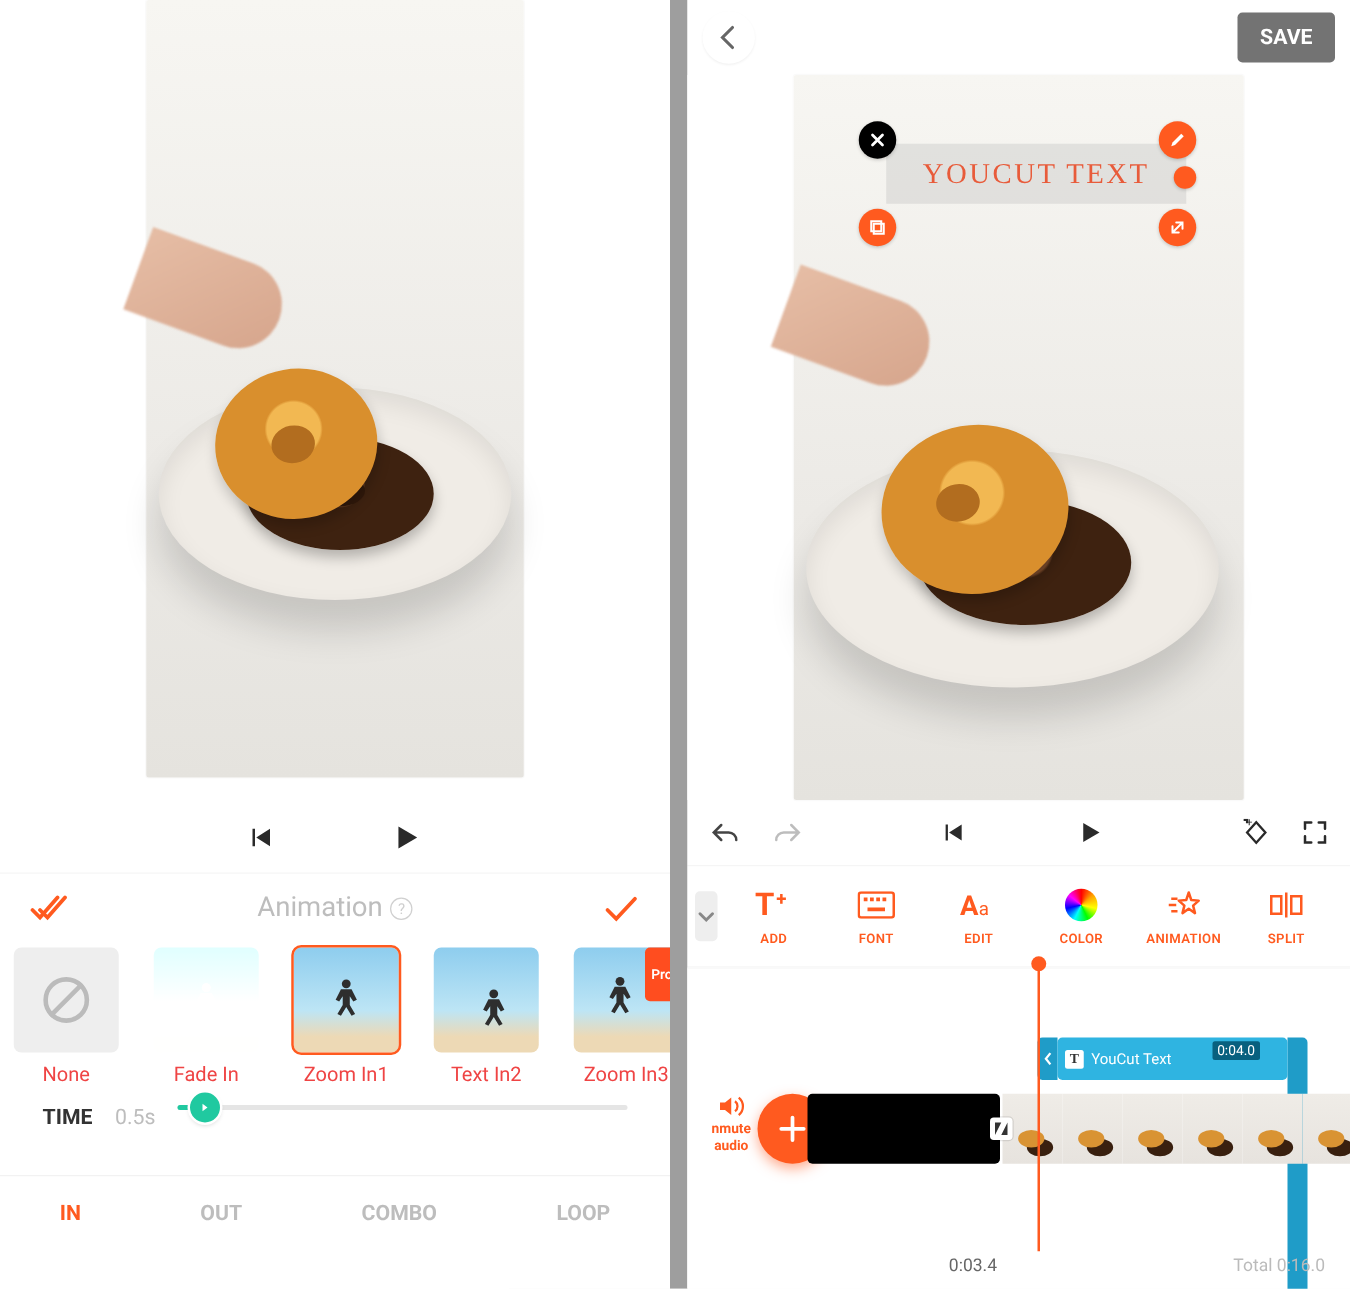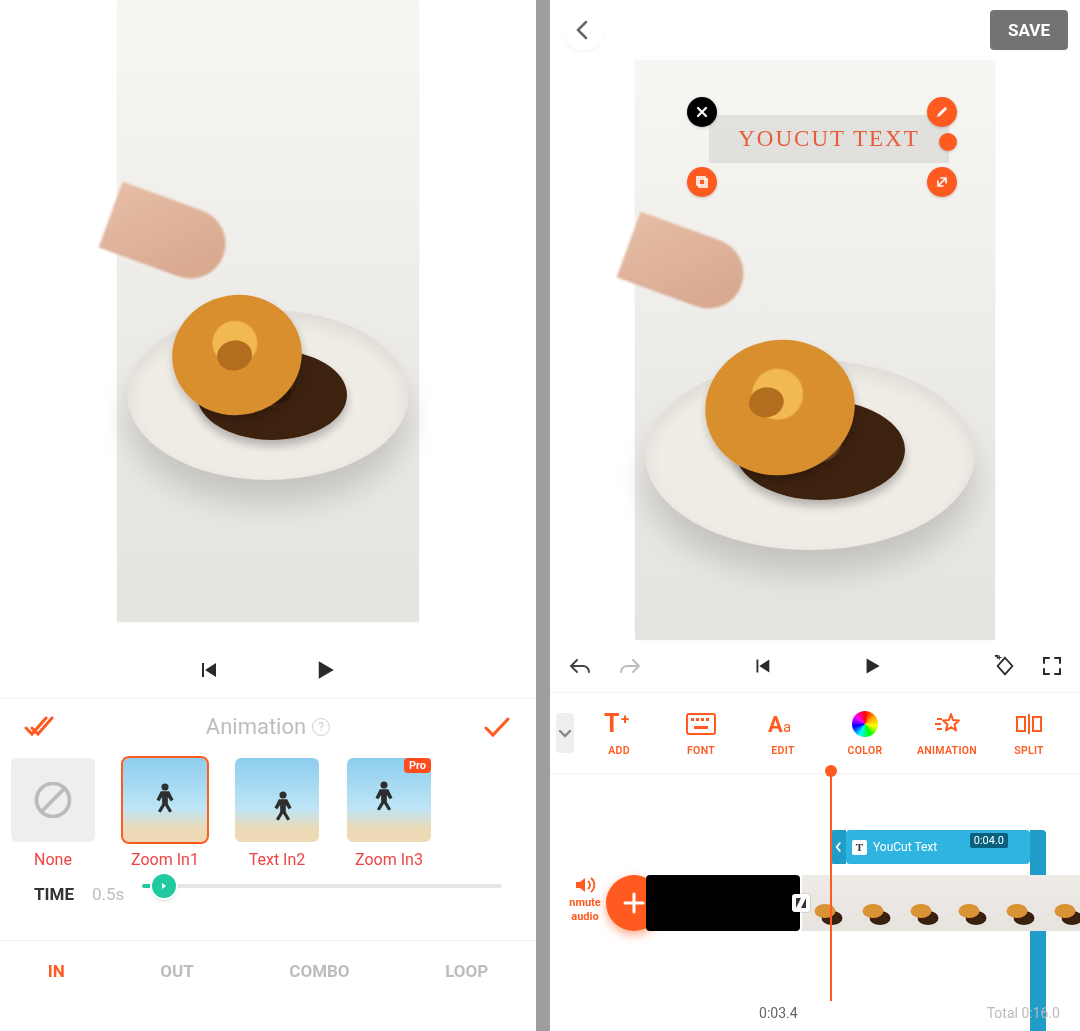--- a/index.html
+++ b/index.html
@@ -21,21 +21,21 @@
   .icon-btn{cursor:pointer;display:inline-flex;align-items:center;justify-content:center;}
   .anim-header{height:56px;display:flex;align-items:center;justify-content:space-between;padding:0 24px;border-top:1px solid rgba(0,0,0,.04);}
   .anim-title{flex:1;text-align:center;color:#bdbdbd;font-size:22px;display:flex;align-items:center;justify-content:center;gap:6px;}
   .qmark{width:18px;height:18px;border:1.5px solid #d0d0d0;border-radius:50%;font-size:12px;display:inline-flex;align-items:center;justify-content:center;color:#cfcfcf;}
   .anim-list{height:130px;padding:4px 4px 0 4px;display:flex;gap:14px;overflow:hidden;}
   .anim-item{flex:0 0 98px;display:flex;flex-direction:column;align-items:center;gap:8px;}
   .anim-thumb{width:84px;height:84px;border-radius:6px;position:relative;display:flex;align-items:center;justify-content:center;}
   .anim-thumb.none{background:#eee;}
   .anim-thumb.sky{background:linear-gradient(#8ecdee,#bde5f5 60%,#edd9b5 85%);}
   .anim-thumb.selected{outline:2px solid #ff5a1f;border-radius:6px;}
-  .pro-tag{position:absolute;top:0;right:0;background:#ff4d1f;color:#fff;font-size:11px;padding:1px 5px;border-radius:4px;font-weight:600;}
+  .pro-tag{position:absolute;top:0;right:0;background:#ff4d1f;color:#fff;font-size:11px;padding:15px 5px;border-radius:4px;font-weight:600;}
   .jumper{width:34px;height:34px;position:absolute;}
   .jumper svg{width:34px;height:34px;}
   .anim-label{font-size:16px;color:#ef4444;white-space:nowrap;}
   .time-row{height:56px;display:flex;padding:0 34px;gap:18px;}
   .time-label{font-weight:700;font-size:17px;color:#333;}
   .time-val{font-size:17px;color:#bdbdbd;}
   .slider{flex:1;height:4px;background:#e5e5e5;border-radius:2px;position:relative;}
   .slider-fill{position:absolute;left:0;top:0;height:4px;width:6%;background:#20c9a0;border-radius:2px;}
   .slider-thumb{position:absolute;left:6%;top:-10px;width:24px;height:24px;border-radius:50%;background:#20c9a0;transform:translateX(-50%);display:flex;align-items:center;justify-content:center;color:#fff;box-shadow:0 0 0 2px #fff,0 2px 4px rgba(0,0,0,.2);}
   .mode-tabs{height:60px;display:flex;align-items:center;justify-content:space-around;border-top:1px solid rgba(0,0,0,.05);}
@@ -134,20 +134,29 @@
     <div class="anim-item">
       <div class="anim-thumb none">
         <svg width="44" height="44" viewBox="0 0 24 24">
             <circle cx="12" cy="12" r="9" fill="none" stroke="#bbb" stroke-width="2"></circle>
             <line x1="5" y1="19" x2="19" y2="5" stroke="#bbb" stroke-width="2"></line>
           </svg>
       </div>
       <span class="anim-label">None</span>
     </div>
     <div class="anim-item">
+      <div class="anim-thumb sky" style="filter:brightness(1.4) opacity(.55);">
+        <div class="jumper" style="left:25px;top:25px;"><svg viewBox="0 0 24 24">
+              <circle cx="12" cy="5" r="2.5" fill="#bcdcea"></circle>
+              <path d="M9 8l6 0 3 6-2 1-2-3v5l3 5-2 1-3-5-3 5-2-1 3-5v-5l-2 3-2-1z" fill="#bcdcea"></path>
+            </svg></div>
+      </div>
+      <span class="anim-label">Fade In</span>
+    </div>
+    <div class="anim-item">
       <div class="anim-thumb sky selected">
         <div class="jumper" style="left:25px;top:22px;"><svg viewBox="0 0 24 24">
               <circle cx="12" cy="5" r="2.5" fill="#2e2e2e"></circle>
               <path d="M9 8l6 0 3 6-2 1-2-3v5l3 5-2 1-3-5-3 5-2-1 3-5v-5l-2 3-2-1z" fill="#2e2e2e"></path>
             </svg></div>
       </div>
       <span class="anim-label">Zoom In1</span>
     </div>
     <div class="anim-item">
       <div class="anim-thumb sky">

